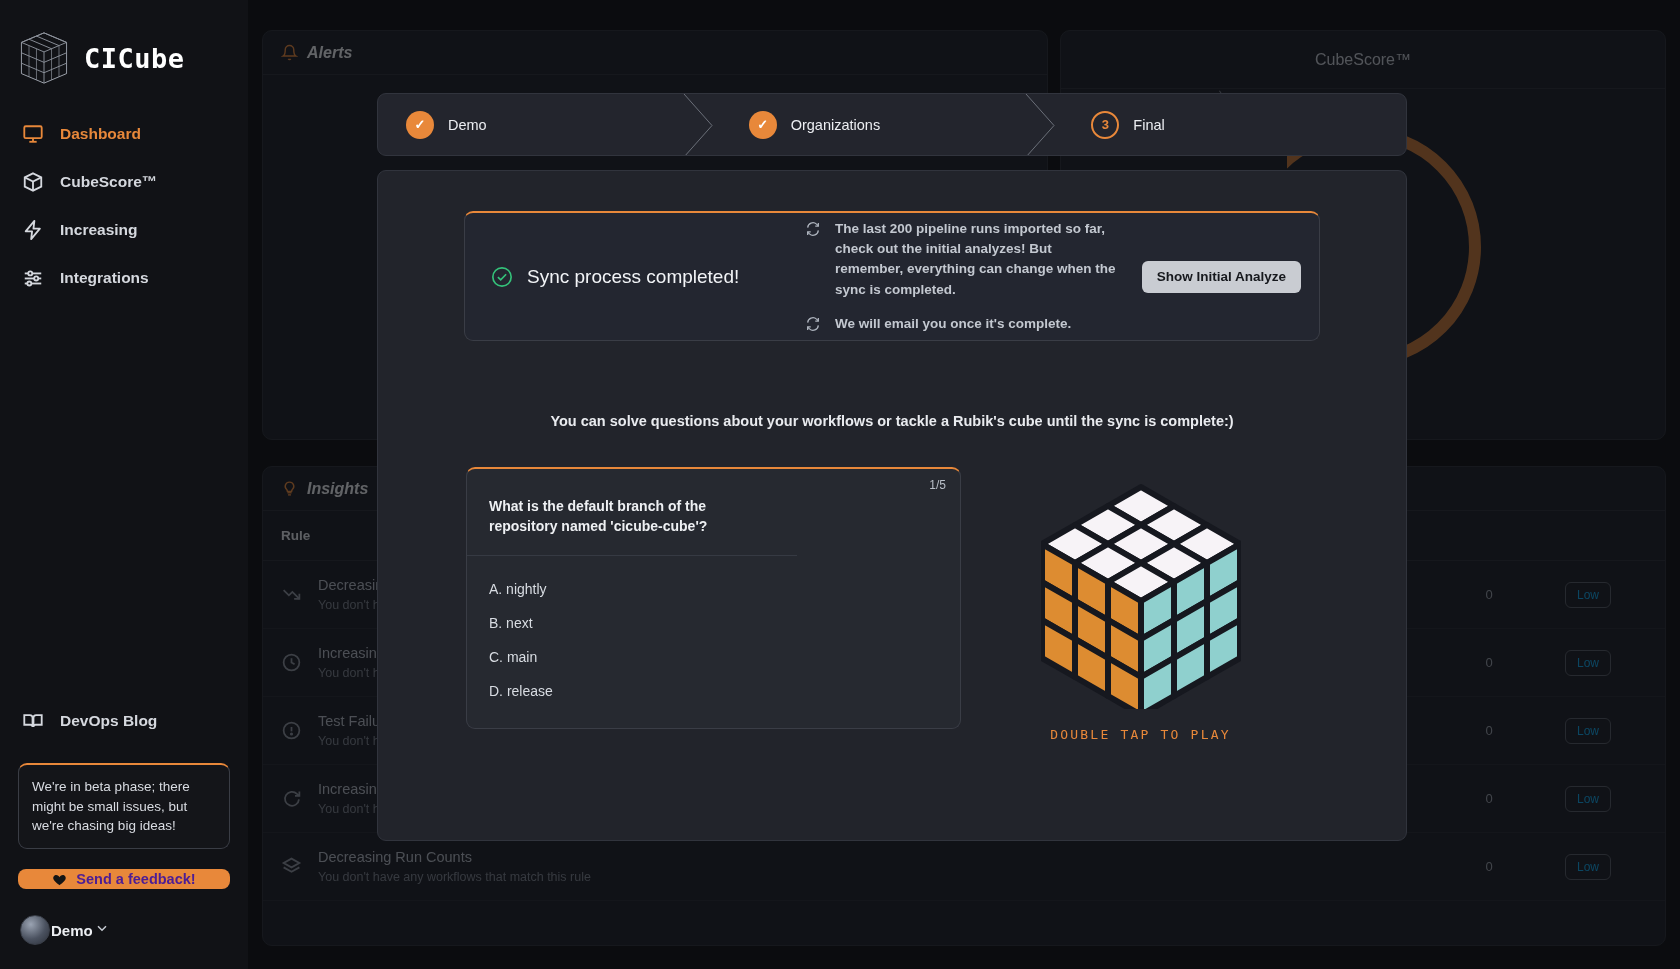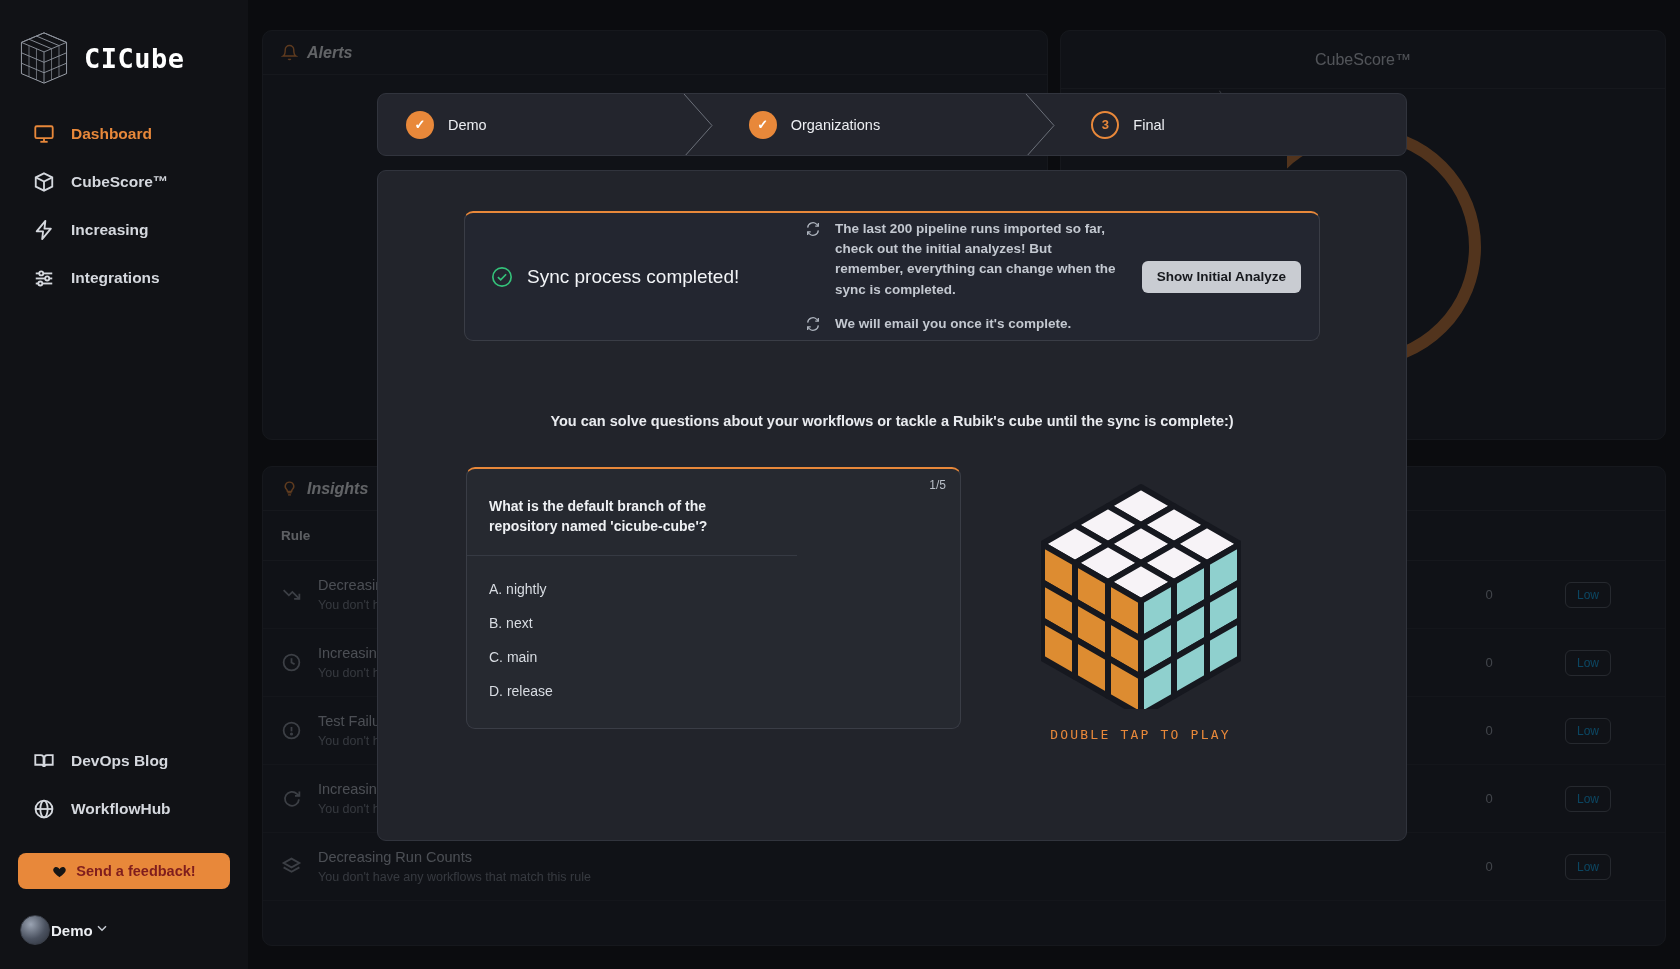--- a/index.html
+++ b/index.html
@@ -31,21 +31,20 @@
     font-family: "DejaVu Sans Mono", "Liberation Mono", monospace;
     font-size: 27px; font-weight: 700; color: #ffffff;
     letter-spacing: .5px;
   }
   .nav { margin-top: 18px; display: flex; flex-direction: column; }
   .nav-item {
     display: flex; align-items: center; gap: 16px;
     padding: 13px 0 13px 22px;
     color: #d5d8de; font-size: 15.5px; font-weight: 600;
     cursor: pointer;
-    margin-left: 11px;
   }
   .nav-item .ic { width: 22px; height: 22px; flex: none; display: block; }
   .nav-item.active { color: #e8883a; }
   .nav-item.active .ic { color: #e8883a; }
 
   .nav-spacer { flex: 1 1 auto; }
 
   .nav-bottom { display: flex; flex-direction: column; padding-bottom: 4px; }
   .nav-bottom .nav-item { padding: 13px 0 13px 22px; }
 
@@ -54,22 +53,22 @@
     border: 1px solid #3a3d45;
     border-top: 2px solid #e8883a;
     border-radius: 9px;
     padding: 12px 13px;
     font-size: 13.5px; line-height: 1.45;
     color: #d9dce2;
     background: #141519;
   }
   .feedback-btn {
     margin: 20px 18px 0 18px;
-    height: 36px; border-radius: 8px;
-    background: #e8883a; color: #7f1d1d;
+    height: 20px; border-radius: 8px;
+    background: #e8883a; color: #4c1d95;
     display: flex; align-items: center; justify-content: center; gap: 9px;
     font-size: 14.5px; font-weight: 700; cursor: pointer; border: none;
     font-family: "Liberation Sans", sans-serif;
   }
   .user-row {
     margin: 26px 0 20px 20px;
     display: flex; align-items: center; gap: 1px; cursor: pointer;
   }
   .avatar {
     width: 30px; height: 30px; border-radius: 50%;
@@ -441,31 +440,22 @@
     <div class="nav-bottom">
       <div class="nav-item">
         <span class="ic">
           <svg viewBox="0 0 24 24" fill="none" stroke="currentColor" stroke-width="2" width="22" height="22">
               <path d="M2.5 5.5h6a3 3 0 0 1 3 3v10a2.4 2.4 0 0 0-2.4-2.4H2.5z"></path>
               <path d="M21.5 5.5h-6a3 3 0 0 0-3 3v10a2.4 2.4 0 0 1 2.4-2.4h6.6z"></path>
             </svg>
         </span>
         <span>DevOps Blog</span>
       </div>
-      <div class="nav-item">
-        <span class="ic">
-          <svg viewBox="0 0 24 24" fill="none" stroke="currentColor" stroke-width="2" width="22" height="22">
-              <circle cx="12" cy="12" r="9.2"></circle>
-              <ellipse cx="12" cy="12" rx="4" ry="9.2"></ellipse>
-              <line x1="2.8" y1="12" x2="21.2" y2="12"></line>
-            </svg>
-        </span>
-        <span>WorkflowHub</span>
-      </div>
-
+
+      <div class="beta-box">We're in beta phase; there might be small issues, but we're chasing big ideas!</div>
 
       <button class="feedback-btn">
         <span style="display:flex">
           <svg viewBox="0 0 24 24" fill="#151515" width="15" height="15">
               <path d="M12 21s-7.8-4.9-9.6-9.3C1 8.2 3.2 4.6 6.7 4.6c2.1 0 3.7 1.2 4.6 2.6l.7 1 .7-1c.9-1.4 2.5-2.6 4.6-2.6 3.5 0 5.7 3.6 4.3 7.1C19.8 16.1 12 21 12 21z"></path>
             </svg>
         </span>
         <span>Send a feedback!</span>
       </button>
 

